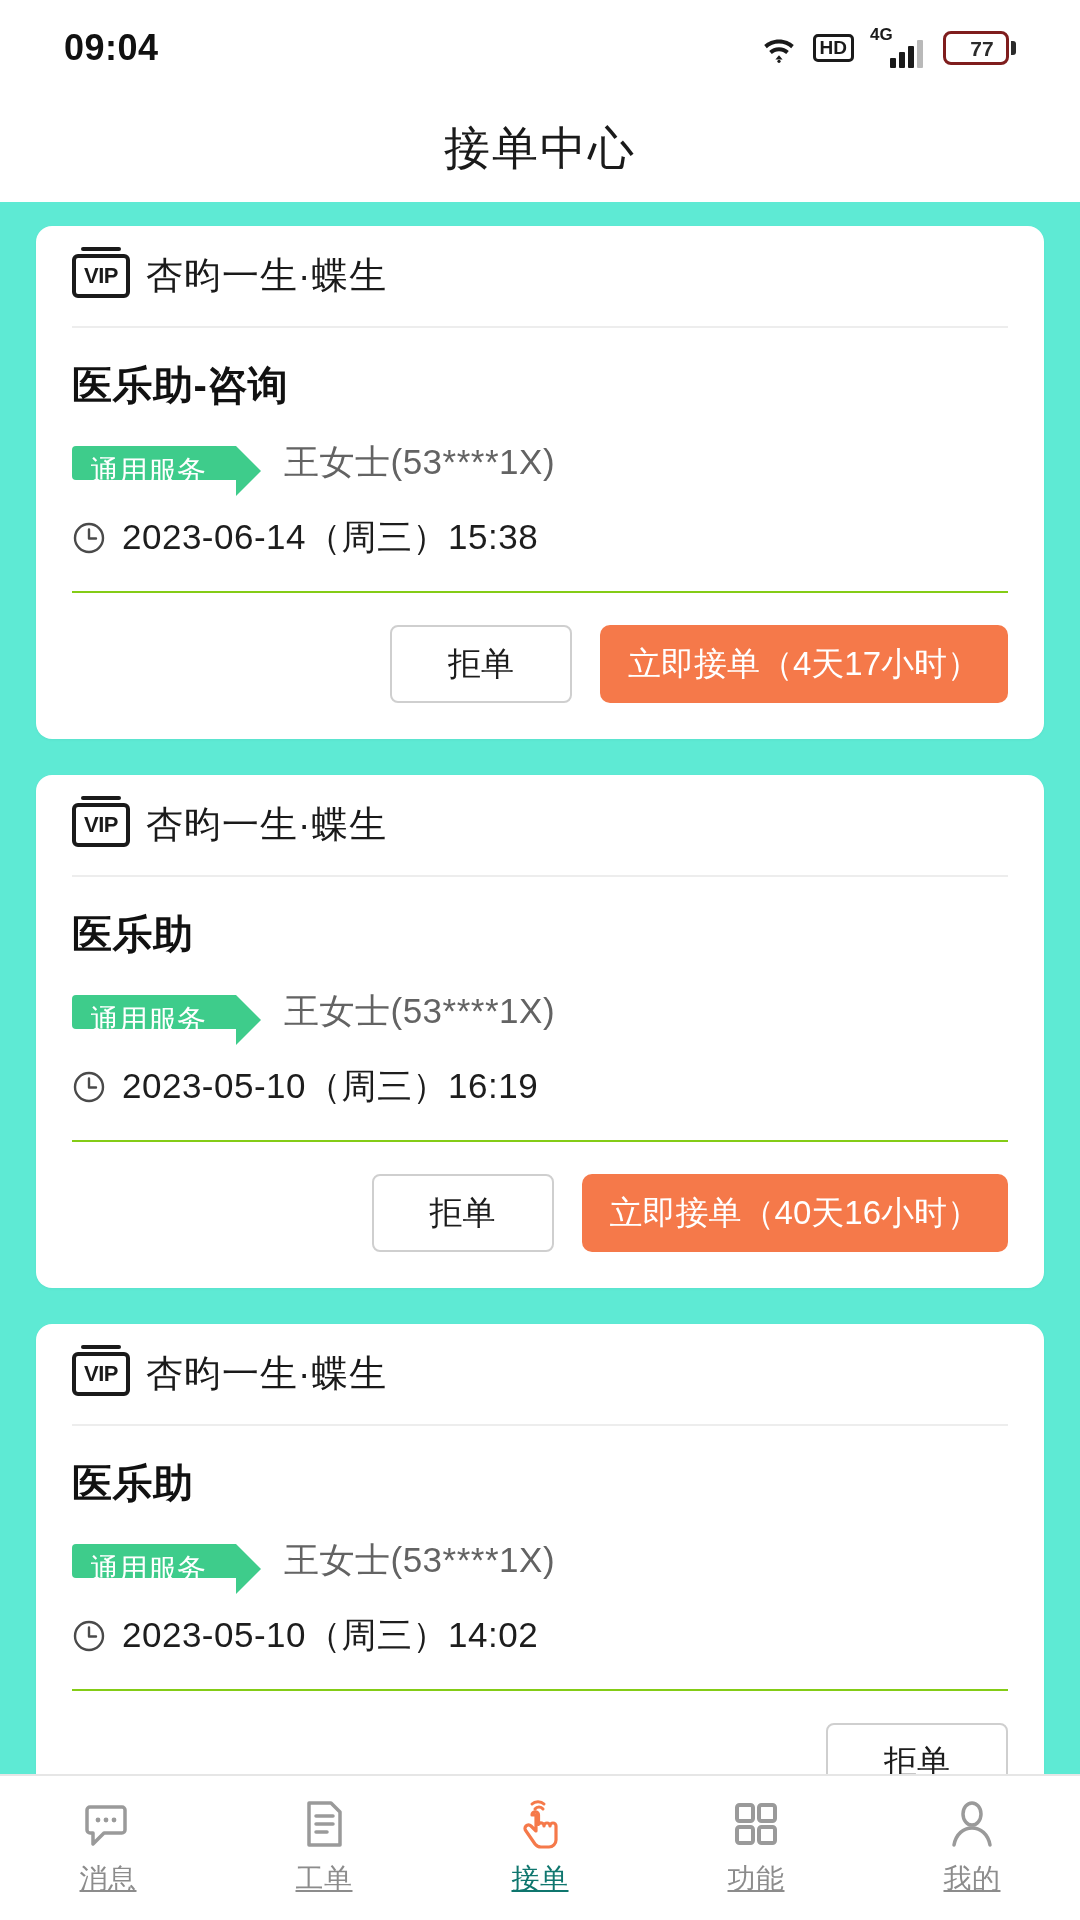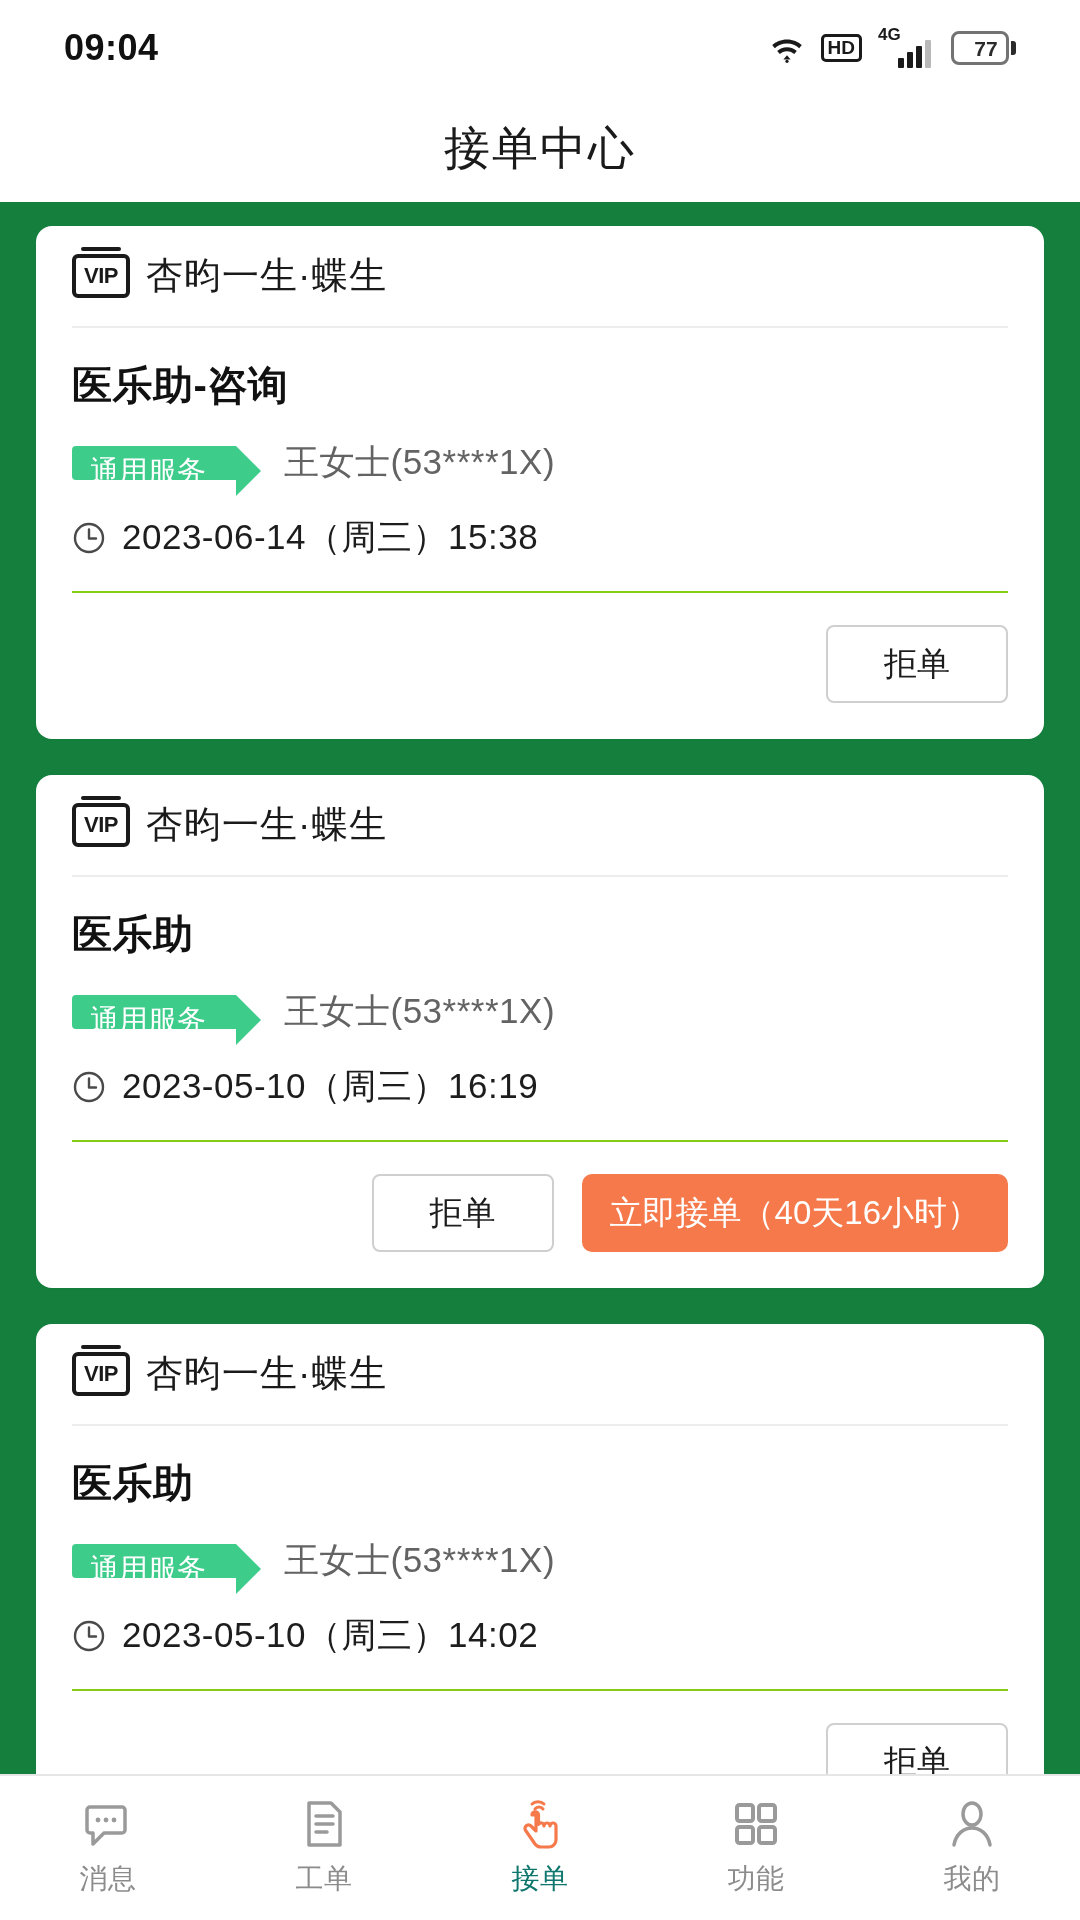--- a/index.html
+++ b/index.html
@@ -46,22 +46,22 @@
   .sig-bars { display:flex; align-items:flex-end; gap:3px; margin-left:20px;}
   .sig-bars i { display:block; width:6px; background:#1a1a1a; border-radius:1px; }
   .sig-bars i:nth-child(1){height:10px;}
   .sig-bars i:nth-child(2){height:16px;}
   .sig-bars i:nth-child(3){height:22px;}
   .sig-bars i:nth-child(4){height:28px; background:#b9b9b9;}
   .battery {
     display:flex; align-items:center; margin-left:4px;
   }
   .battery-body {
-    border:3px solid #737373; border-radius:8px;
-    width:58px; height:34px;
+    border:3px solid #7f1d1d; border-radius:8px;
+    width:66px; height:34px;
     display:flex; align-items:center; justify-content:center;padding-left:12px;
   }
   .battery-level { font-size:21px; font-weight:700; color:#2b2b2b; line-height:1; }
   .battery-cap {
     width:5px; height:14px; background:#2b2b2b;
     border-radius:0 3px 3px 0; margin-left:2px;
   }
 
   
   .header {
@@ -70,21 +70,21 @@
     display:flex; align-items:center; justify-content:center;
   }
   .header-title {
     font-size:46px; color:#1a1a1a; font-weight:400;
     letter-spacing:2px;
   }
 
   
   .scroll {
     flex:1 1 auto;
-    background:#15803d;
+    background:#5eead4;
     padding:24px 0 8px 0;
     overflow:hidden;
     position:relative;
   }
 
   .card {
     background:#ffffff;
     border-radius:16px;
     margin:0 36px 36px 36px;
     padding:0 36px;
@@ -208,21 +208,21 @@
     border-top:2px solid #e6e6e6;
     display:flex; align-items:stretch;
   }
   .tab {
     flex:1 1 0;
     display:flex; flex-direction:column;
     align-items:center; justify-content:center;
     gap:10px; cursor:pointer;
   }
   .tab-ico { width:52px; height:52px; display:block; }
-  .tab-label { font-size:28px; color:#8c8c8c; letter-spacing:0.5px; }
+  .tab-label { font-size:28px; color:#8c8c8c; letter-spacing:0.5px;text-decoration:underline; }
   .tab.active .tab-label { color:#0f766e; }
 </style>
 </head>
 <body>
 
 <div class="phone">
 
   <div class="statusbar">
     <div class="status-time">09:04</div>
     <div class="status-right">
@@ -273,20 +273,21 @@
         <div class="time-row">
           <svg class="clock-icon" viewBox="0 0 34 34">
             <circle cx="17" cy="17" r="14" fill="none" stroke="#4a4a4a" stroke-width="2.4"></circle>
             <path d="M17 8.5V17.5H24" fill="none" stroke="#4a4a4a" stroke-width="2.4" stroke-linecap="round" stroke-linejoin="round"></path>
           </svg>
           <span class="time-text">2023-06-14（周三）15:38</span>
         </div>
       </div>
       <div class="card-actions">
         <button class="btn-reject">拒单</button>
+        <button class="btn-accept">立即接单（4天17小时）</button>
       </div>
     </div>
 
     <div class="card">
       <div class="card-head">
         <span class="vip-icon">
           <span class="vip-text">VIP</span>
         </span>
         <span class="shop-name">杏昀一生·蝶生</span>
       </div>

